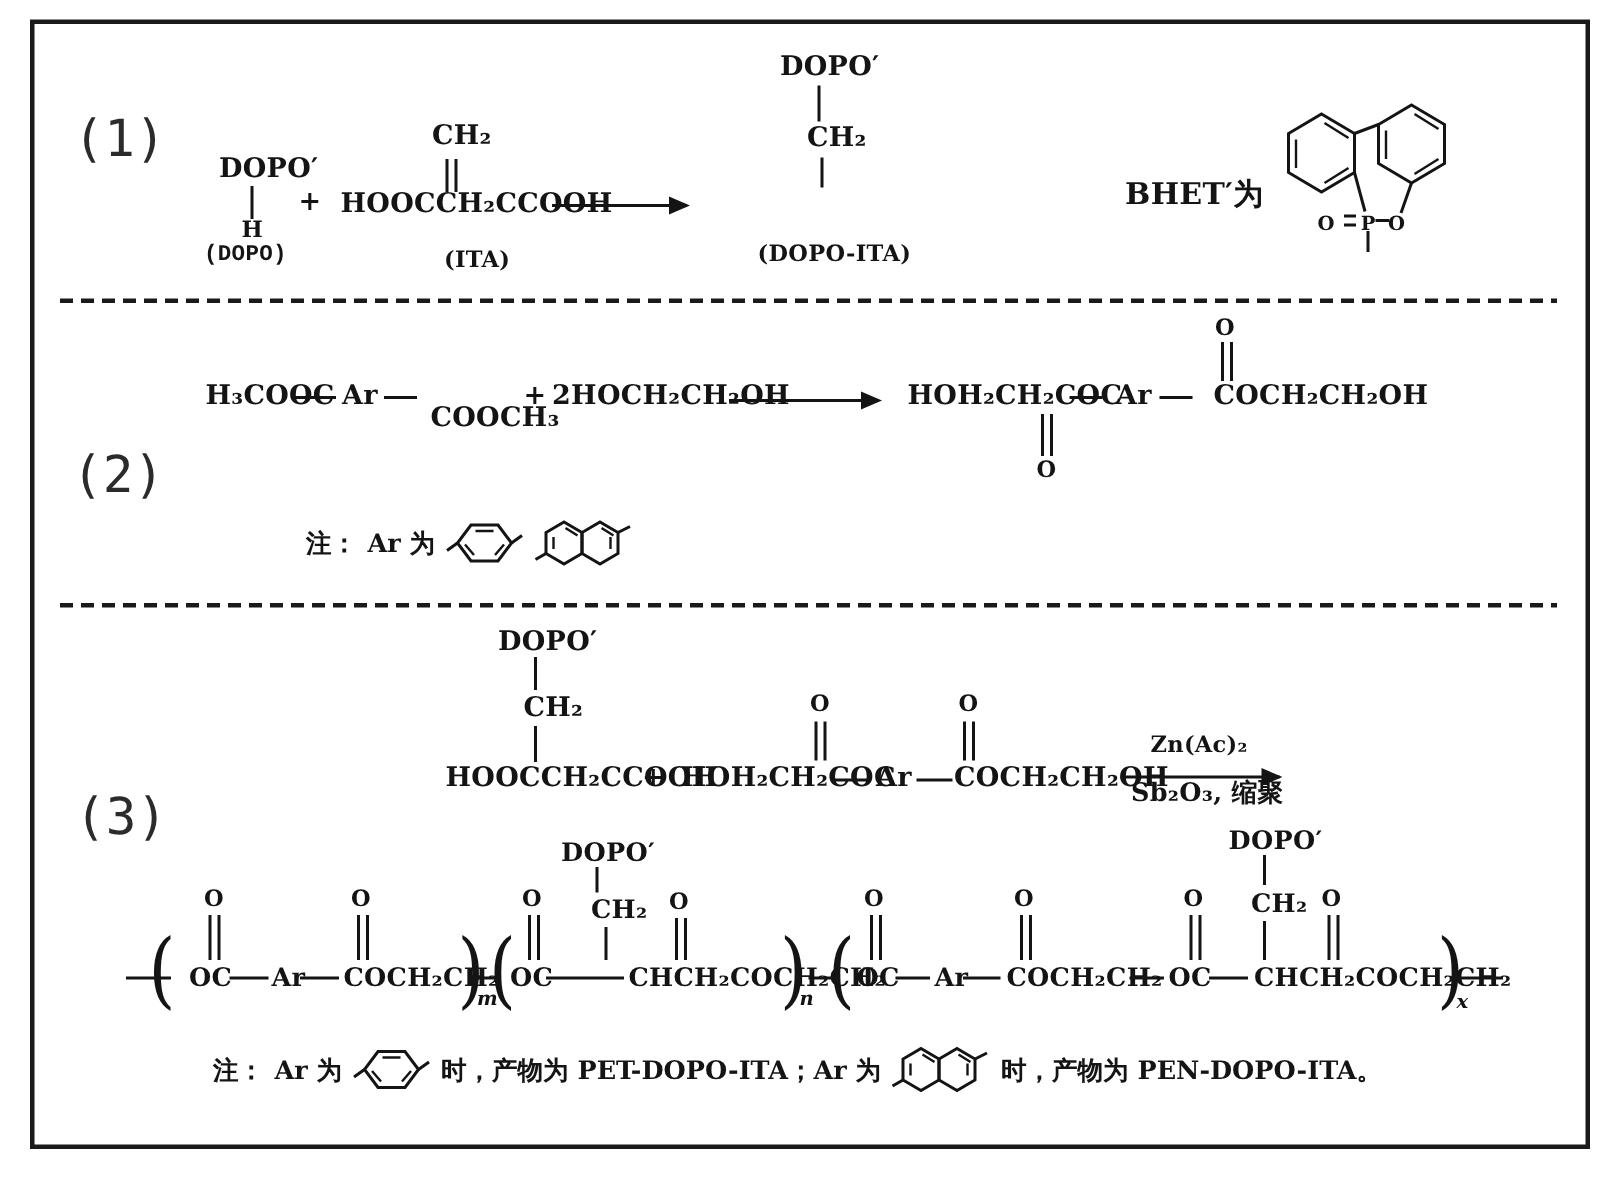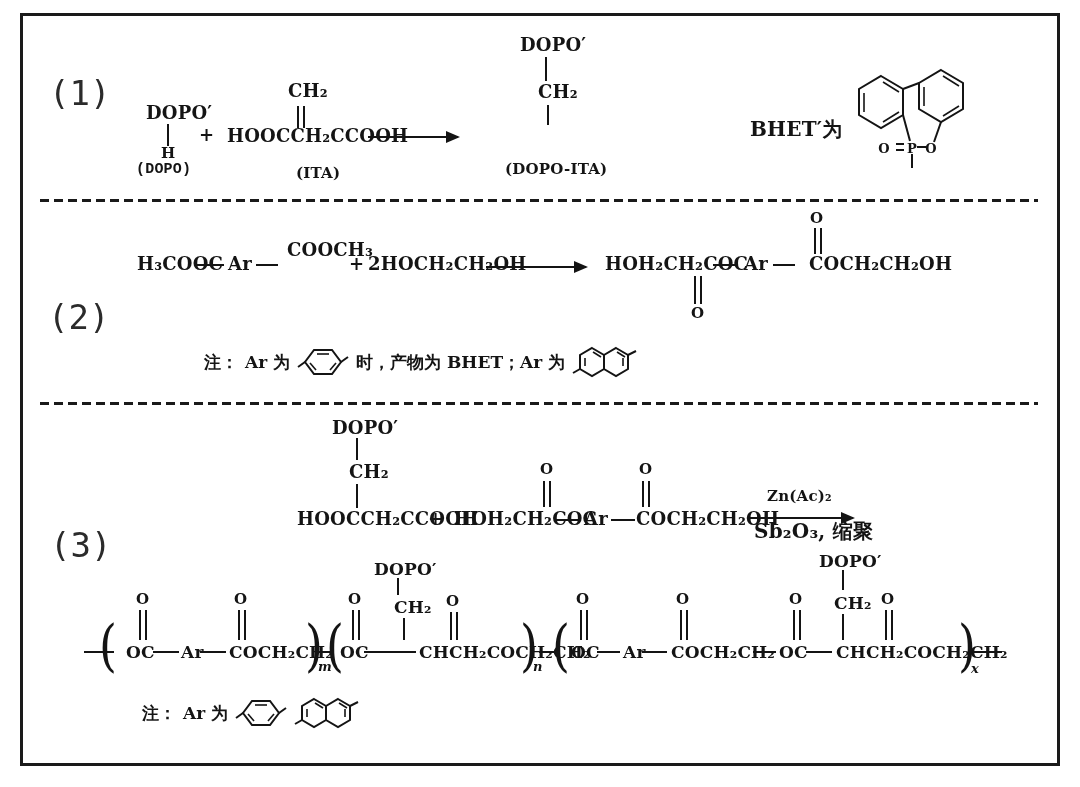--- a/index.html
+++ b/index.html
@@ -80,21 +80,21 @@
   </svg>
 
   <div class="sep" style="top:199px;"></div>
 
   <div class="num" style="left:48px;top:300px;">(2)</div>
 
   <div class="f" style="left:137px;top:255px;">H₃COOC</div>
   <div class="hb" style="left:197px;top:264px;width:27px;"></div>
   <div class="f" style="left:228px;top:255px;">Ar</div>
   <div class="hb" style="left:256px;top:264px;width:22px;"></div>
-  <div class="f" style="left:287px;top:241px;">COOCH₃</div>
+  <div class="f" style="left:287px;top:270px;">COOCH₃</div>
   <div class="f" style="left:349px;top:255px;">+</div>
   <div class="f" style="left:368px;top:255px;">2HOCH₂CH₂OH</div>
 
   <div class="arrow" style="left:486px;top:266px;width:100px;"></div>
 
   <div class="f" style="left:605px;top:255px;">HOH₂CH₂COC</div>
   <div class="hb" style="left:713px;top:264px;width:22px;"></div>
   <div class="f" style="left:744px;top:255px;">Ar</div>
   <div class="hb" style="left:773px;top:264px;width:22px;"></div>
   <div class="f" style="left:809px;top:255px;">COCH₂CH₂OH</div>
@@ -107,21 +107,20 @@
     <span>注：</span>
     <span>Ar 为</span>
     <svg width="52" height="38" viewBox="0 0 52 38">
       <polygon class="ln" points="17,7 35,7 44,19 35,31 17,31 8,19"></polygon>
       <line class="tn" x1="20" y1="11" x2="32" y2="11"></line>
       <line class="tn" x1="39" y1="20" x2="33" y2="27"></line>
       <line class="tn" x1="13" y1="20" x2="19" y2="27"></line>
       <line class="ln" x1="8" y1="19" x2="1" y2="24"></line>
       <line class="ln" x1="44" y1="19" x2="51" y2="14"></line>
     </svg>
-    <span>时，产物为 BHET；Ar 为</span>
     <svg width="66" height="40" viewBox="0 0 66 40">
       <polygon class="ln" points="20,6 32,13 32,27 20,34 8,27 8,13"></polygon>
       <polygon class="ln" points="44,6 56,13 56,27 44,34 32,27 32,13"></polygon>
       <line class="tn" x1="13" y1="16" x2="13" y2="24"></line>
       <line class="tn" x1="21" y1="10" x2="29" y2="15"></line>
       <line class="tn" x1="45" y1="10" x2="53" y2="15"></line>
       <line class="tn" x1="51" y1="16" x2="51" y2="24"></line>
       <line class="ln" x1="8" y1="27" x2="1" y2="31"></line>
       <line class="ln" x1="56" y1="13" x2="64" y2="9"></line>
     </svg>
@@ -144,21 +143,21 @@
   <div class="db" style="left:543px;top:481px;height:26px;"></div>
   <div class="hb" style="left:556px;top:519px;width:24px;"></div>
   <div class="f" style="left:584px;top:510px;">Ar</div>
   <div class="hb" style="left:611px;top:519px;width:24px;"></div>
   <div class="f atom" style="left:639px;top:462px;">O</div>
   <div class="db" style="left:642px;top:481px;height:26px;"></div>
   <div class="f" style="left:636px;top:510px;">COCH₂CH₂OH</div>
 
   <div class="arrow" style="left:747px;top:517px;width:106px;"></div>
   <div class="f" style="left:767px;top:489px;font-size:15px;">Zn(Ac)₂</div>
-  <div class="f" style="left:754px;top:521px;font-size:20px;">Sb₂O₃, 缩聚</div>
+  <div class="f" style="left:754px;top:521px;font-size:17px;">Sb₂O₃, 缩聚</div>
 
   <div class="hb" style="left:84px;top:651px;width:30px;"></div>
   <div class="bracket" style="left:99px;top:623px;">(</div>
   <div class="f f17" style="left:126px;top:644px;">OC</div>
   <div class="f atom" style="left:136px;top:592px;">O</div>
   <div class="db" style="left:139px;top:610px;height:30px;"></div>
   <div class="hb" style="left:153px;top:651px;width:26px;"></div>
   <div class="f f17" style="left:181px;top:644px;">Ar</div>
   <div class="hb" style="left:200px;top:651px;width:26px;"></div>
   <div class="f f17" style="left:229px;top:644px;">COCH₂CH₂</div>
@@ -212,24 +211,26 @@
     <span>注：</span>
     <span>Ar 为</span>
     <svg width="52" height="38" viewBox="0 0 52 38">
       <polygon class="ln" points="17,7 35,7 44,19 35,31 17,31 8,19"></polygon>
       <line class="tn" x1="20" y1="11" x2="32" y2="11"></line>
       <line class="tn" x1="39" y1="20" x2="33" y2="27"></line>
       <line class="tn" x1="13" y1="20" x2="19" y2="27"></line>
       <line class="ln" x1="8" y1="19" x2="1" y2="24"></line>
       <line class="ln" x1="44" y1="19" x2="51" y2="14"></line>
     </svg>
+    <span>时，产物为 PET-DOPO-ITA；Ar 为</span>
     <svg width="66" height="40" viewBox="0 0 66 40">
       <polygon class="ln" points="20,6 32,13 32,27 20,34 8,27 8,13"></polygon>
       <polygon class="ln" points="44,6 56,13 56,27 44,34 32,27 32,13"></polygon>
       <line class="tn" x1="13" y1="16" x2="13" y2="24"></line>
       <line class="tn" x1="21" y1="10" x2="29" y2="15"></line>
       <line class="tn" x1="45" y1="10" x2="53" y2="15"></line>
       <line class="tn" x1="51" y1="16" x2="51" y2="24"></line>
       <line class="ln" x1="8" y1="27" x2="1" y2="31"></line>
       <line class="ln" x1="56" y1="13" x2="64" y2="9"></line>
     </svg>
+    <span>时，产物为 PEN-DOPO-ITA。</span>
   </div>
 </div>
 
 </body></html>

